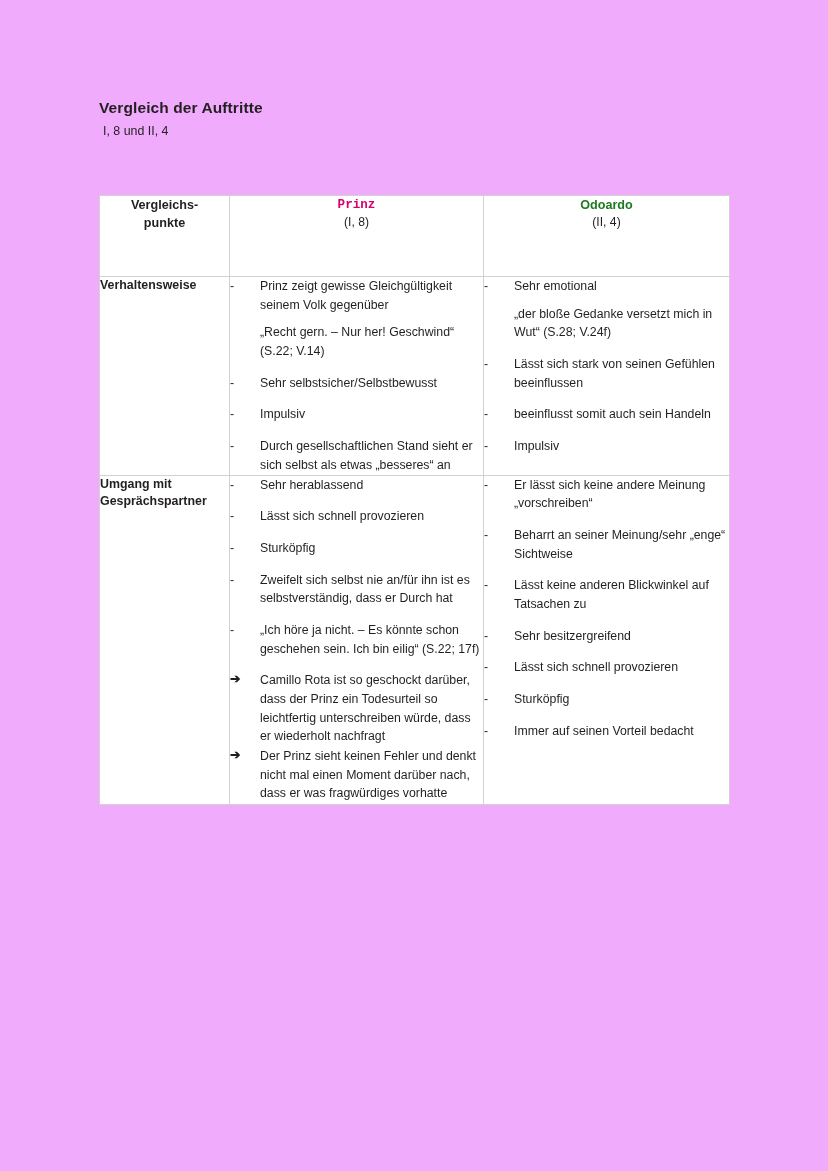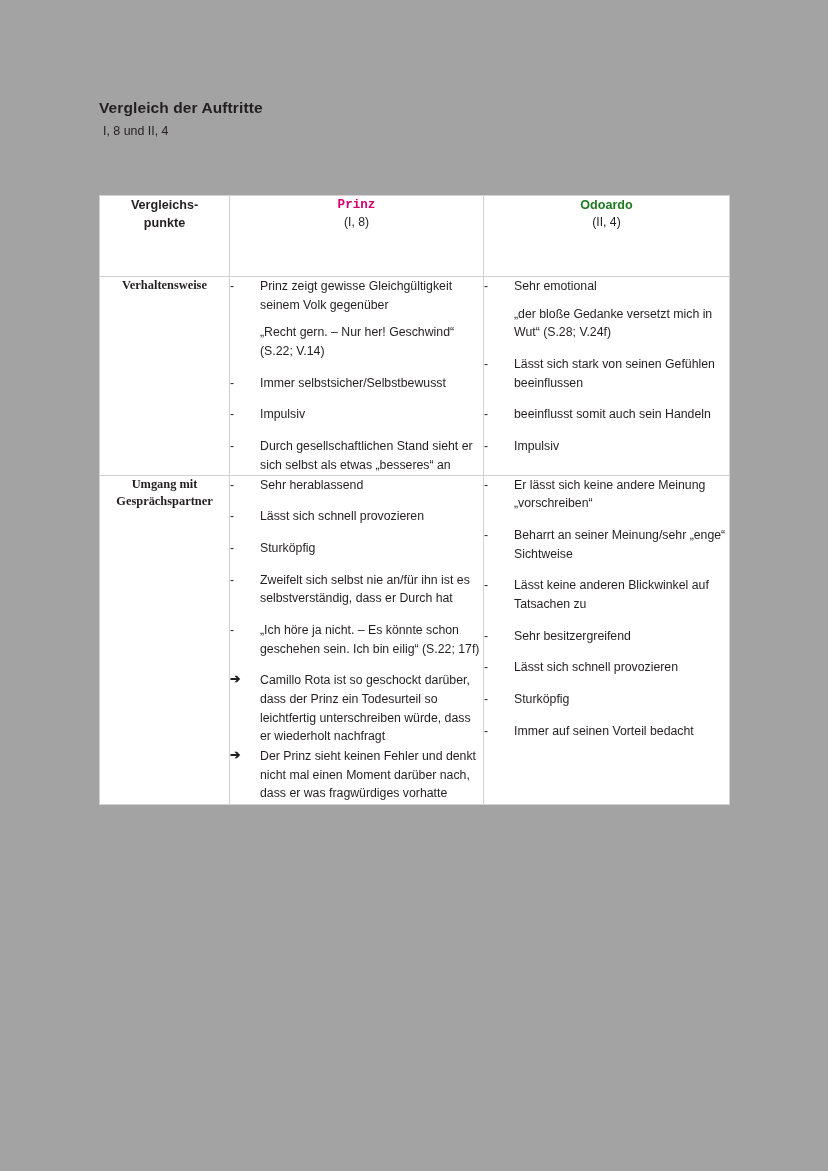--- a/index.html
+++ b/index.html
@@ -13,21 +13,21 @@
     height: 1171px;
     font-family: "Liberation Sans", sans-serif;
     color: #231f20;
     -webkit-font-smoothing: antialiased;
   }
 
   .page {
     position: relative;
     width: 828px;
     height: 1171px;
-    background: #a3a3a3;
+    background: #f0abfc;
     box-sizing: border-box;
   }
 
   
   .heading {
     position: absolute;
     left: 99px;
     top: 98px;
     width: 640px;
   }
@@ -92,23 +92,22 @@
     font-weight: normal;
     line-height: 1.45;
     display: block;
     color: #231f20;
   }
   .head-main.prinz   { color: #d6006e; font-family: Liberation Mono, monospace; }
   .head-main.odoardo { color: #1f7a1f; }
 
   
   .criteria-cell {
-    text-align: center;
+    text-align: left;
     padding: 18px 8px 8px 8px;
-    font-family: Liberation Serif, serif;
   }
   .criteria-cell .criteria-label {
     font-size: 12.4px;
     font-weight: bold;
     line-height: 1.45;
     display: block;
   }
 
   
   .content-cell {
@@ -196,21 +195,21 @@
             <ul class="bullets">
               <li class="bullets-item dash">
                 <span class="marker">-</span>
                 <span class="bullet-text">Prinz zeigt gewisse Gleichgültigkeit seinem Volk gegenüber</span>
               </li>
               <li class="bullets-item quote">
                 <span class="bullet-text">„Recht gern. – Nur her! Geschwind“ (S.22; V.14)</span>
               </li>
               <li class="bullets-item dash">
                 <span class="marker">-</span>
-                <span class="bullet-text">Immer selbstsicher/Selbstbewusst</span>
+                <span class="bullet-text">Sehr selbstsicher/Selbstbewusst</span>
               </li>
               <li class="bullets-item dash">
                 <span class="marker">-</span>
                 <span class="bullet-text">Impulsiv</span>
               </li>
               <li class="bullets-item dash">
                 <span class="marker">-</span>
                 <span class="bullet-text">Durch gesellschaftlichen Stand sieht er sich selbst als etwas „besseres“ an</span>
               </li>
             </ul>

